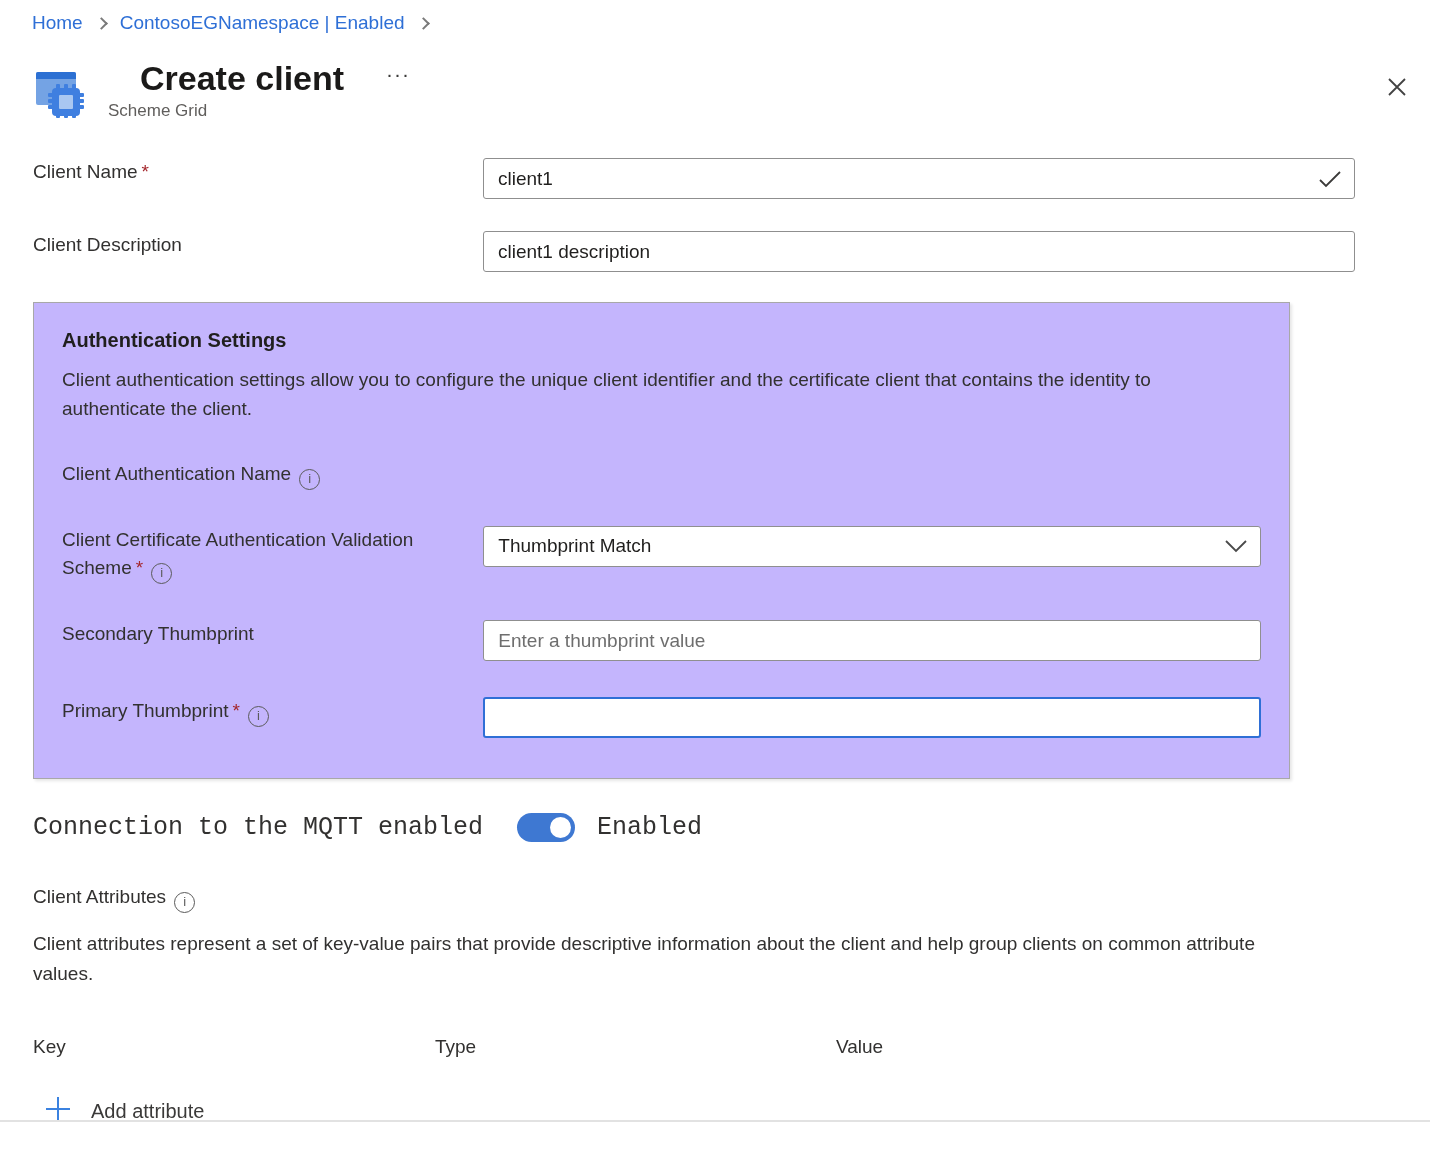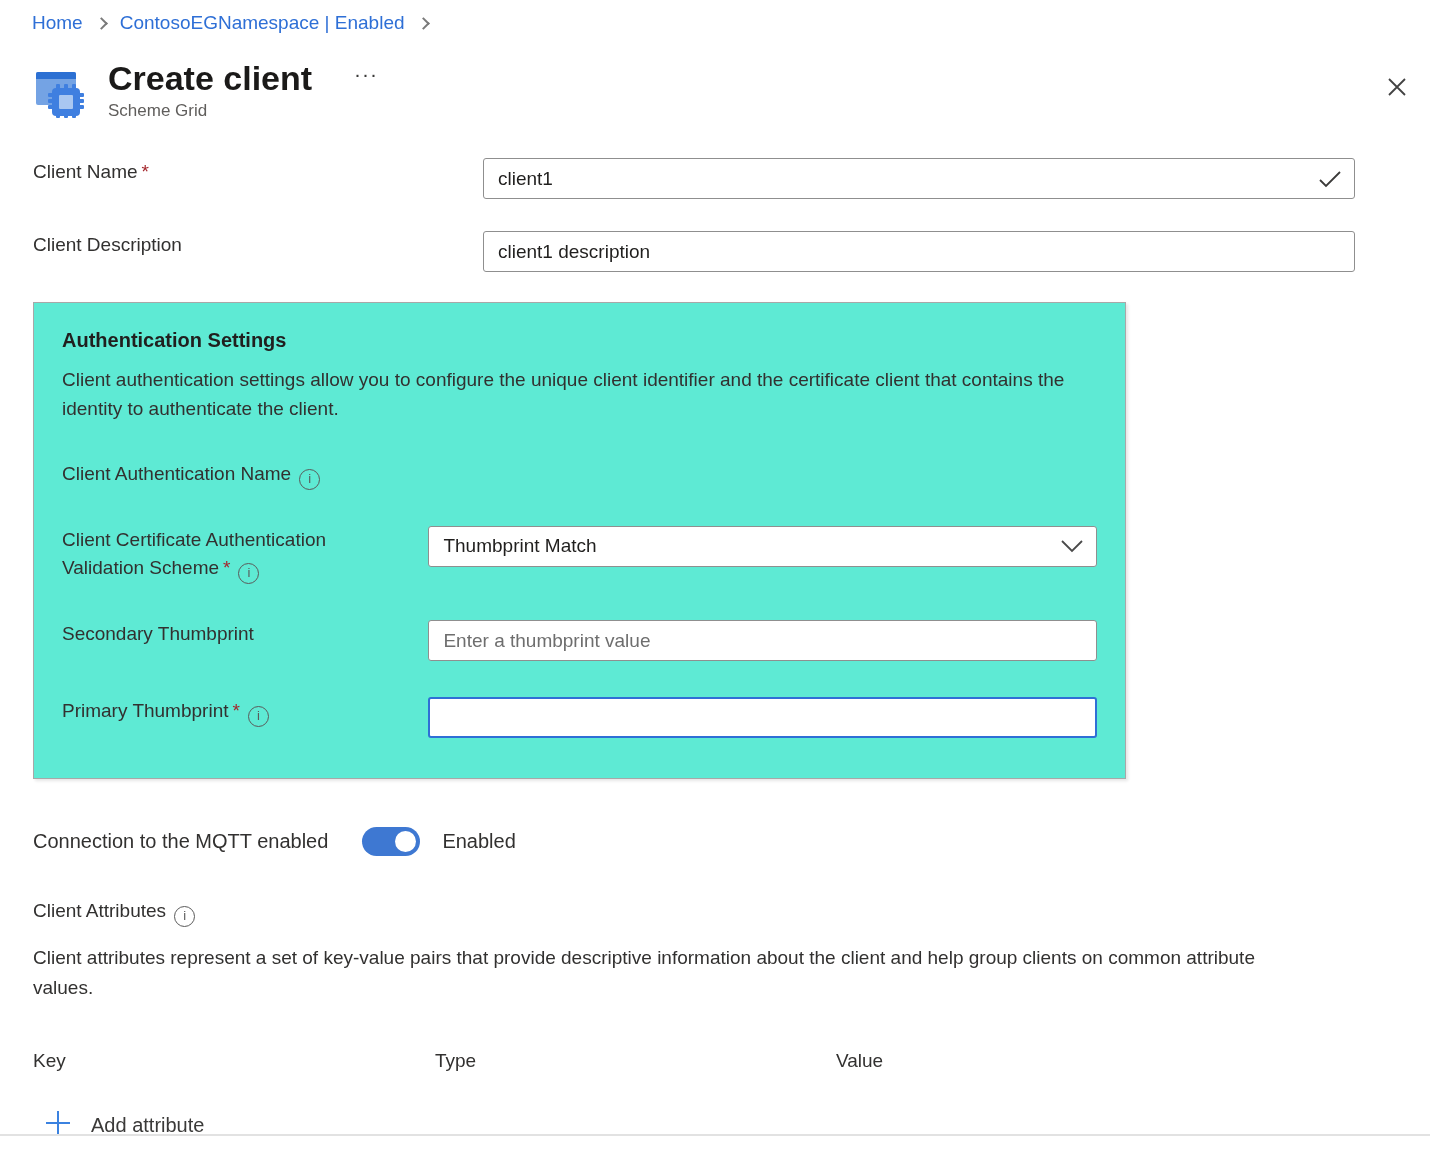--- a/index.html
+++ b/index.html
@@ -16,21 +16,21 @@
   .breadcrumb a { color: #2e6fd6; text-decoration: none; cursor: pointer; }
   .crumb-chev {
     display: inline-block; width: 9px; height: 9px;
     border-right: 2px solid #7a7a7a; border-top: 2px solid #7a7a7a;
     transform: rotate(45deg); margin: 0 14px 0 14px;
   }
 
   
   .header { display: flex; align-items: flex-start; margin: 26px 0 0 30px; position: relative; }
   .app-icon { width: 64px; height: 64px; flex: 0 0 64px; margin-right: 14px; margin-top: 2px; }
-  .title-row { display: flex; align-items: flex-start; }
+  .title-row { display: flex; align-items: flex-start; margin-left: 32px; }
   .page-title { font-size: 34px; font-weight: 700; color: #1b1a19; line-height: 1.1; }
   .more-button {
     background: none; border: none; cursor: pointer;
     font-size: 21px; color: #3b3a39; margin-left: 42px; margin-top: 2px;
     letter-spacing: 1px; font-family: inherit;
   }
   .subtitle { font-size: 17px; color: #605e5c; margin-top: 4px; }
   .close-button {
     position: absolute; right: 18px; top: 12px;
     background: none; border: none; cursor: pointer; padding: 4px;
@@ -51,34 +51,34 @@
     width: 100%; height: 41px; border: 1px solid #8f8f8f; border-radius: 3px;
     font-size: 19px; font-family: inherit; color: #201f1e;
     padding: 0 44px 0 14px; background: #fff;
   }
   .field input::placeholder { color: #6e6e6e; opacity: 1; }
   .field input.focused-blue { border: 2px solid #2f6fd6; }
   .field-icon { position: absolute; right: 13px; top: 50%; transform: translateY(-50%); display: flex; }
 
   
   .auth-box {
-    margin: 30px 0 0 33px; width: 1093px;
-    border: 1px solid #a8a8a8; background: #5eead4;
+    margin: 30px 0 0 33px; width: 1257px;
+    border: 1px solid #a8a8a8; background: #c4b5fd;
     box-shadow: 2px 2px 3px rgba(0,0,0,0.10);
     padding: 26px 28px 40px 28px;
   }
   .auth-title { font-size: 20px; font-weight: 700; color: #201f1e; }
   .auth-desc { font-size: 19px; color: #323130; line-height: 1.55; margin-top: 13px; max-width: 1192px; }
   .auth-box .form-row { margin-left: 0; margin-top: 36px; }
   .auth-box .form-row .label { width: 422px; }
   .field.inner { width: 779px; }
   .select-box { display: flex; align-items: center; cursor: pointer; user-select: none; }
 
   
-  .toggle-row { display: flex; align-items: center; margin: 48px 0 0 33px; font-size: 20px; }
+  .toggle-row { display: flex; align-items: center; margin: 34px 0 0 33px; font-size: 25px; font-family: Liberation Mono, monospace; }
   .toggle {
     width: 58px; height: 29px; border-radius: 15px; background: #3e78d2;
     margin-left: 34px; position: relative; cursor: pointer;
   }
   .toggle .knob {
     position: absolute; right: 4px; top: 4px; width: 21px; height: 21px;
     border-radius: 50%; background: #fff;
   }
   .toggle-state { margin-left: 22px; }
 

